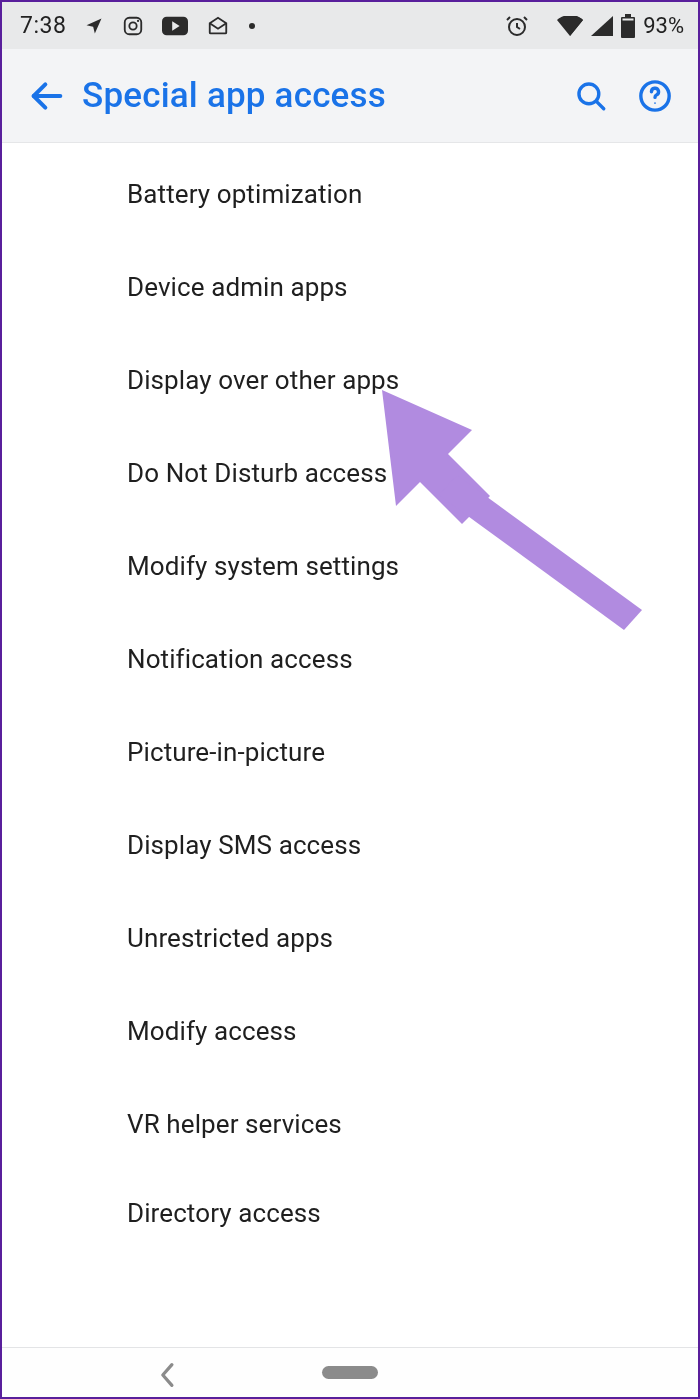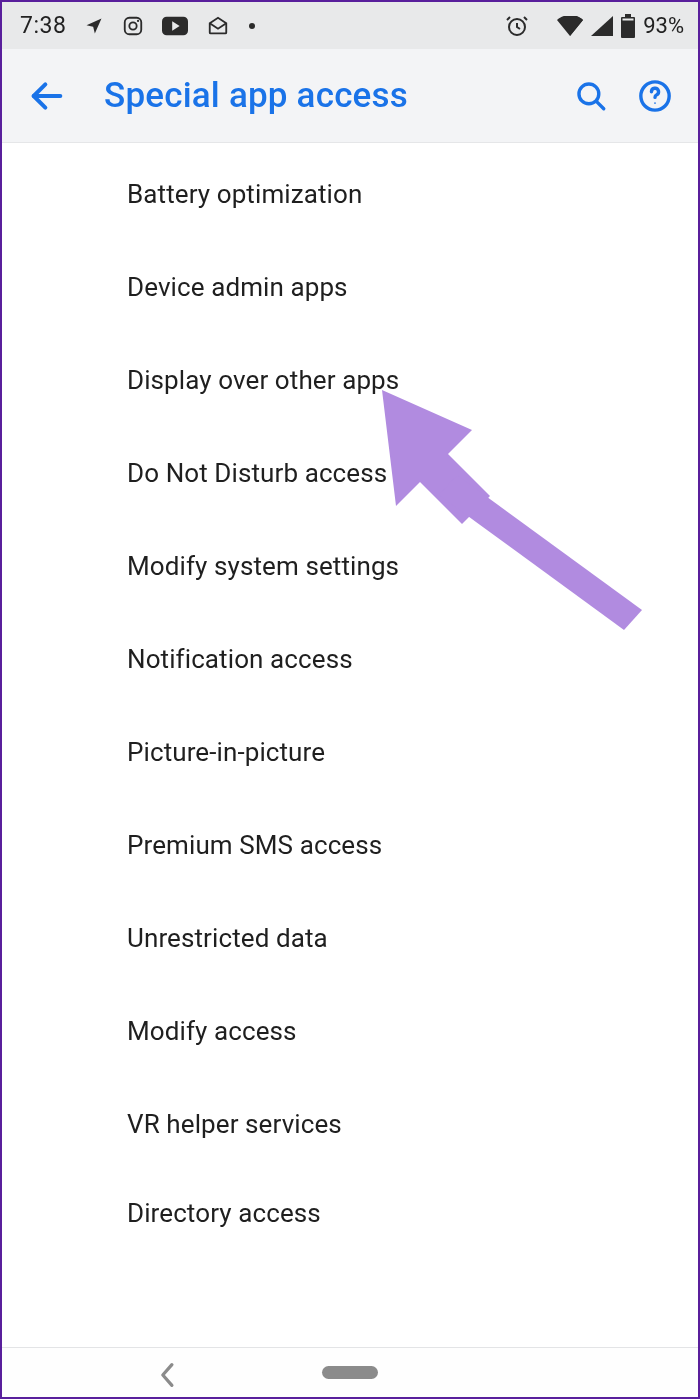--- a/index.html
+++ b/index.html
@@ -10,21 +10,21 @@
   .status-bar { height:47px; background:#e8e9ea; display:flex; align-items:center; padding:0 14px 0 18px; color:#2b2b2b; font-size:22px; }
   .status-left { display:flex; align-items:center; gap:18px; }
   .status-left .time { font-weight:400; letter-spacing:0.5px; font-size:23px; color:#222;}
   .status-right { margin-left:auto; display:flex; align-items:center; gap:8px;justify-content:flex-end; }
   .status-right .pct { font-size:22px; color:#222; }
   .ic { display:inline-flex; align-items:center; justify-content:center; }
 
   
   .app-bar { height:94px; background:#f3f4f6; display:flex; align-items:center; padding:0 18px 0 10px; border-bottom:1px solid #e5e6e8;}
   .app-bar .back { width:70px; display:flex; align-items:center; justify-content:center; }
-  .app-bar .title { color:#1a73e8; font-size:35px; font-weight:500; letter-spacing:0.2px; margin-left:22px; flex:1;}
+  .app-bar .title { color:#1a73e8; font-size:35px; font-weight:500; letter-spacing:0.2px; flex:1;}
   .app-bar .actions { display:flex; align-items:center; gap:30px; margin-right:8px;}
   .app-bar svg { display:block; }
 
   
   .list { padding-top:4px; }
   .row { height:93px; display:flex; align-items:center; padding-left:125px; color:#1f1f1f; font-size:26px; letter-spacing:0.1px; }
   
   .row.slim { height:86px; }
 
   
@@ -144,24 +144,24 @@
   <div class="row">
         <span>Modify system settings</span>
       </div>
   <div class="row">
         <span>Notification access</span>
       </div>
   <div class="row">
         <span>Picture-in-picture</span>
       </div>
   <div class="row">
-        <span>Premium SMS access</span>
+        <span>Display SMS access</span>
       </div>
   <div class="row">
-        <span>Unrestricted data</span>
+        <span>Unrestricted apps</span>
       </div>
   <div class="row">
         <span>Modify access</span>
       </div>
   <div class="row">
         <span>VR helper services</span>
       </div>
   <div class="row slim">
         <span>Directory access</span>
       </div>

